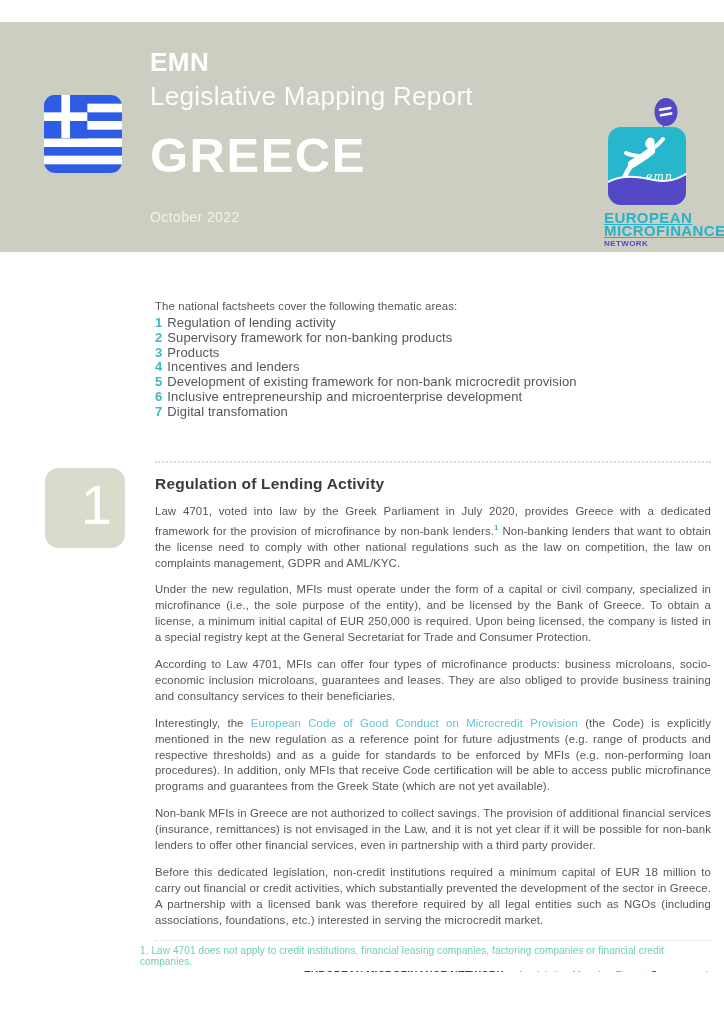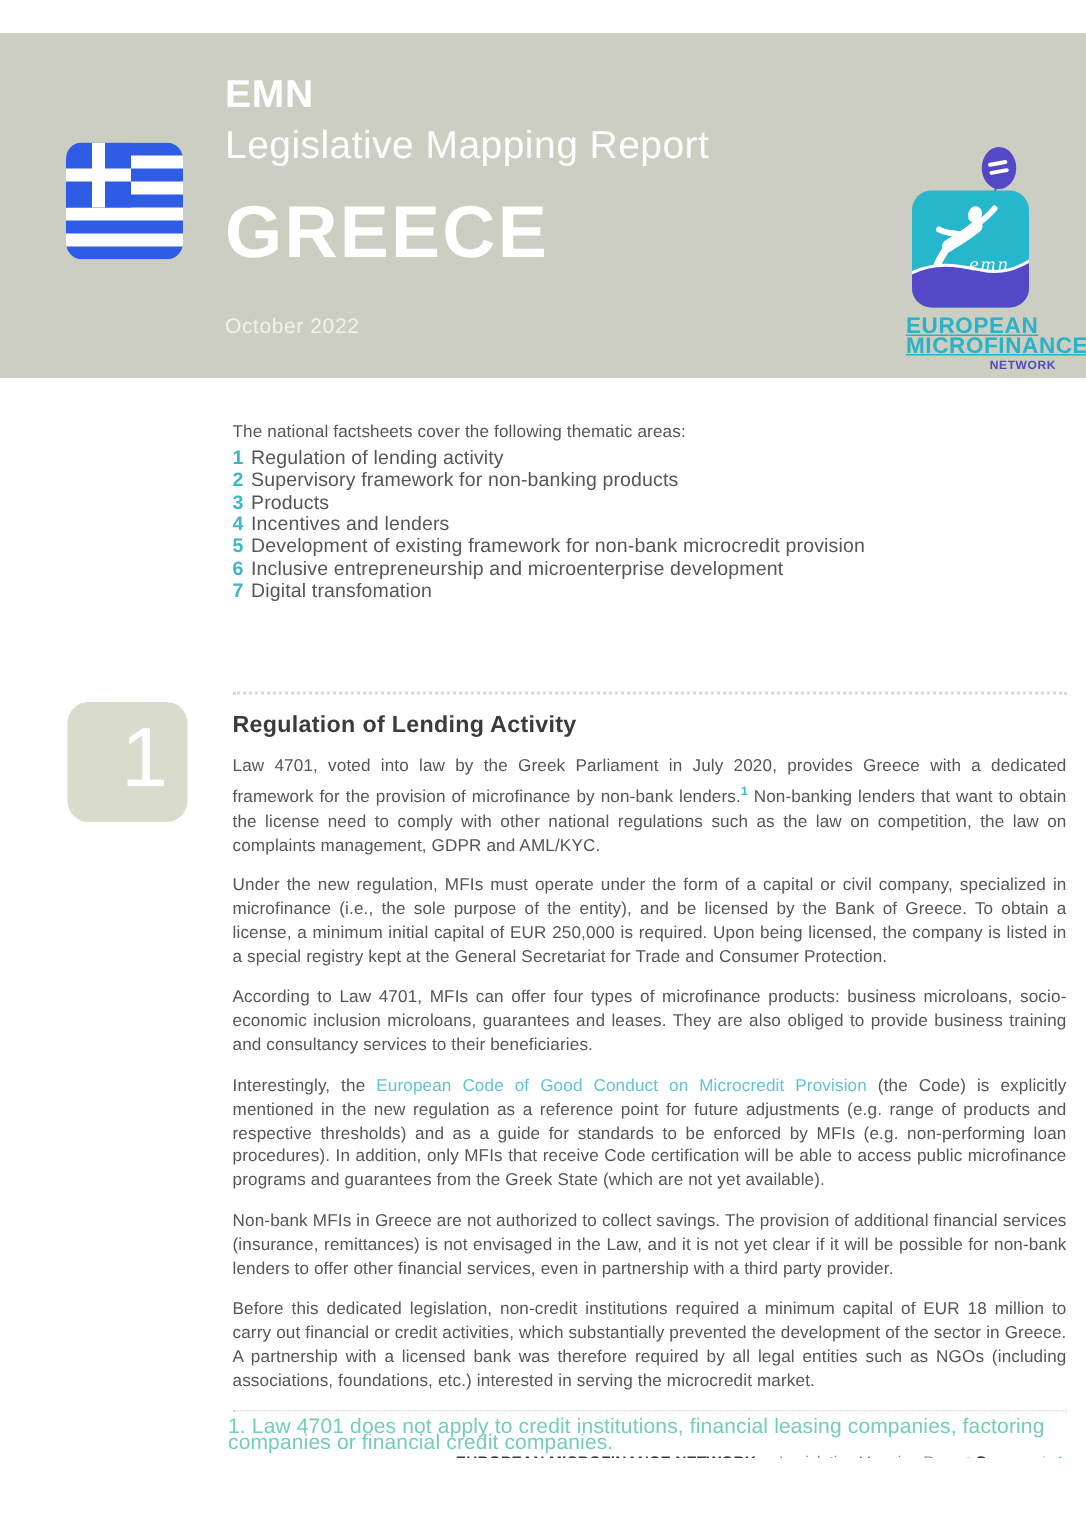--- a/index.html
+++ b/index.html
@@ -23,27 +23,27 @@
   .titles { position:absolute; left:150px; top:24px; color:#ffffff; }
   .t-org  { font-size:26px; line-height:33px; font-weight:600; letter-spacing:.5px; }
   .t-report { font-size:26px; line-height:34px; font-weight:400; letter-spacing:.3px; opacity:.96; }
   .t-country { font-size:49px; line-height:52px; font-weight:700; letter-spacing:1.5px; margin-top:16px; }
   .t-date { font-size:14px; margin-top:28px; color:#f4f3e7; letter-spacing:.4px; }
 
   .logo { position:absolute; left:604px; top:74px; width:100px; }
   .logo svg { display:block; }
   .logo-caption { margin-top:3px; font-weight:700; letter-spacing:.4px; }
   .cap-teal   { color:#29b2c8; font-size:15px; line-height:13px;text-decoration:underline; }
-  .cap-purple { color:#5348c6; font-size:8px;  line-height:13px;text-align:right; }
+  .cap-purple { color:#5348c6; font-size:8px;  line-height:13px; }
 
   
   .intro { position:absolute; left:155px; top:272px; width:556px; color:#55565a; }
   .par { font-size:11.4px; line-height:16px; letter-spacing:.1px; }
   .j { text-align:justify; }
-  .list-intro { margin-top:8px; }
+  .list-intro { margin-top:26px; }
   .themes { list-style:none; margin-top:2px; }
   .themes li { font-size:13px; line-height:14.8px; letter-spacing:.1px; }
   .themes .num { color:#3eb6c9; font-weight:700; margin-right:5px; }
 
   
   .num-box {
     position:absolute; left:45px; top:468px; width:80px; height:80px;
     background:#d9dccd; border-radius:14px; color:#ffffff;
     font-size:56px; line-height:74px; text-align:right; padding-right:13px;
     font-weight:400;
@@ -57,22 +57,22 @@
   .content .par { margin-top:11px; line-height:15.9px; }
   .ref { color:#3eb6c9; font-size:8px; font-weight:700; }
   .link { color:#5fc3d6; text-decoration:none; cursor:pointer; }
 
   
   .fn-divider {
     position:absolute; left:155px; top:940px; width:556px;
     border-top:1px dotted #cfdcd6; opacity:.9;
   }
   .footnote {
-    position:absolute; left:152px; top:945px; width:566px;
-    font-size:14px; line-height:11px; color:#72cfb4; letter-spacing:.1px;
+    position:absolute; left:140px; top:945px; width:566px;
+    font-size:10px; line-height:11px; color:#72cfb4; letter-spacing:.1px;
   }
   .pagefoot {
     position:absolute; top:969px; right:14px;
     font-size:10.3px; line-height:13px; color:#8a8b8d; letter-spacing:.1px;
     white-space:nowrap;
   }
   .pagefoot .b { color:#3b3c3e; font-weight:700; }
   .pagefoot .sep { margin:0 3px; color:#8a8b8d; }
   .pagefoot .bar { margin:0 4px 0 6px; color:#cfd0d1; }
   .pagefoot .pg { color:#6fd4bb; }

